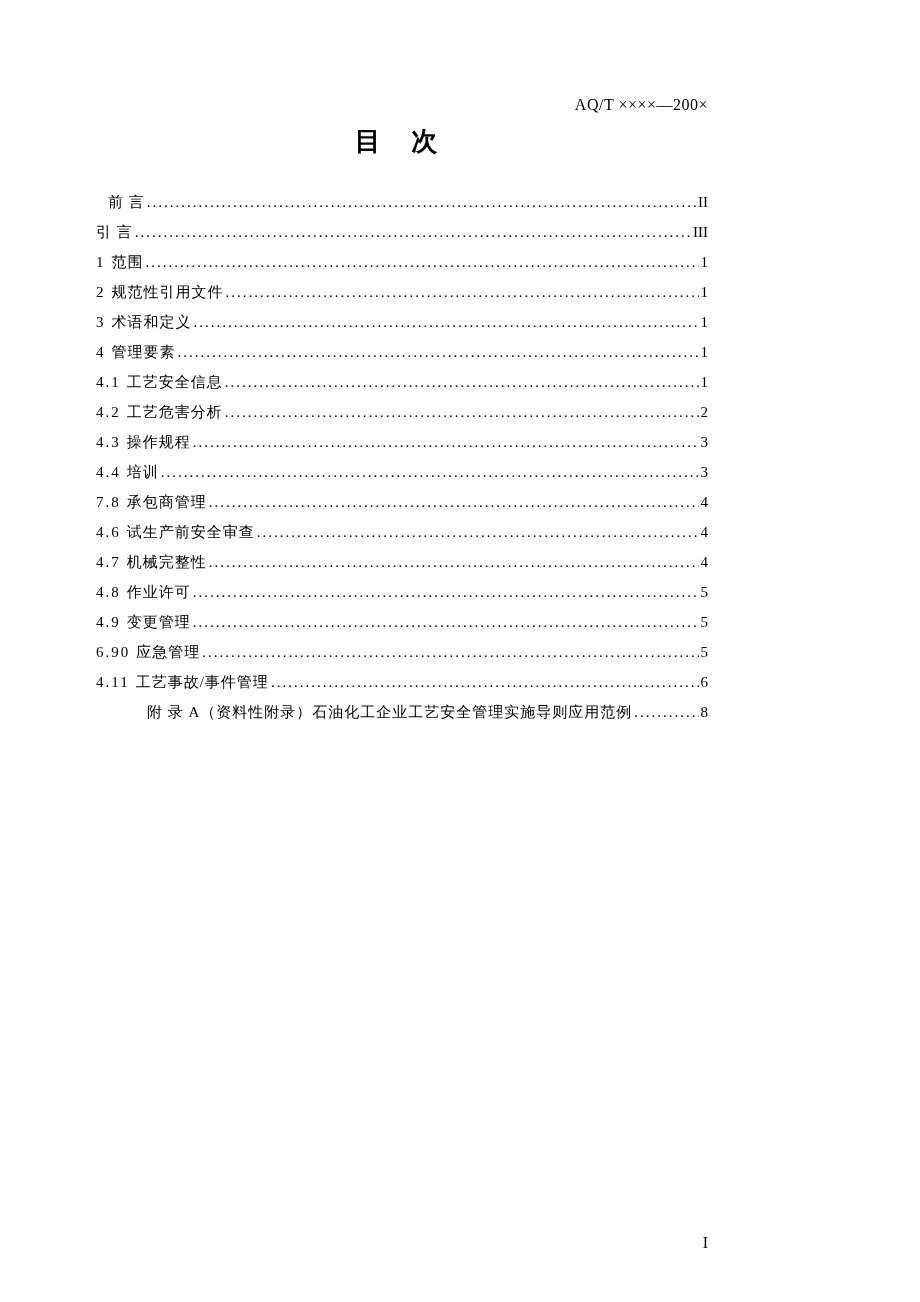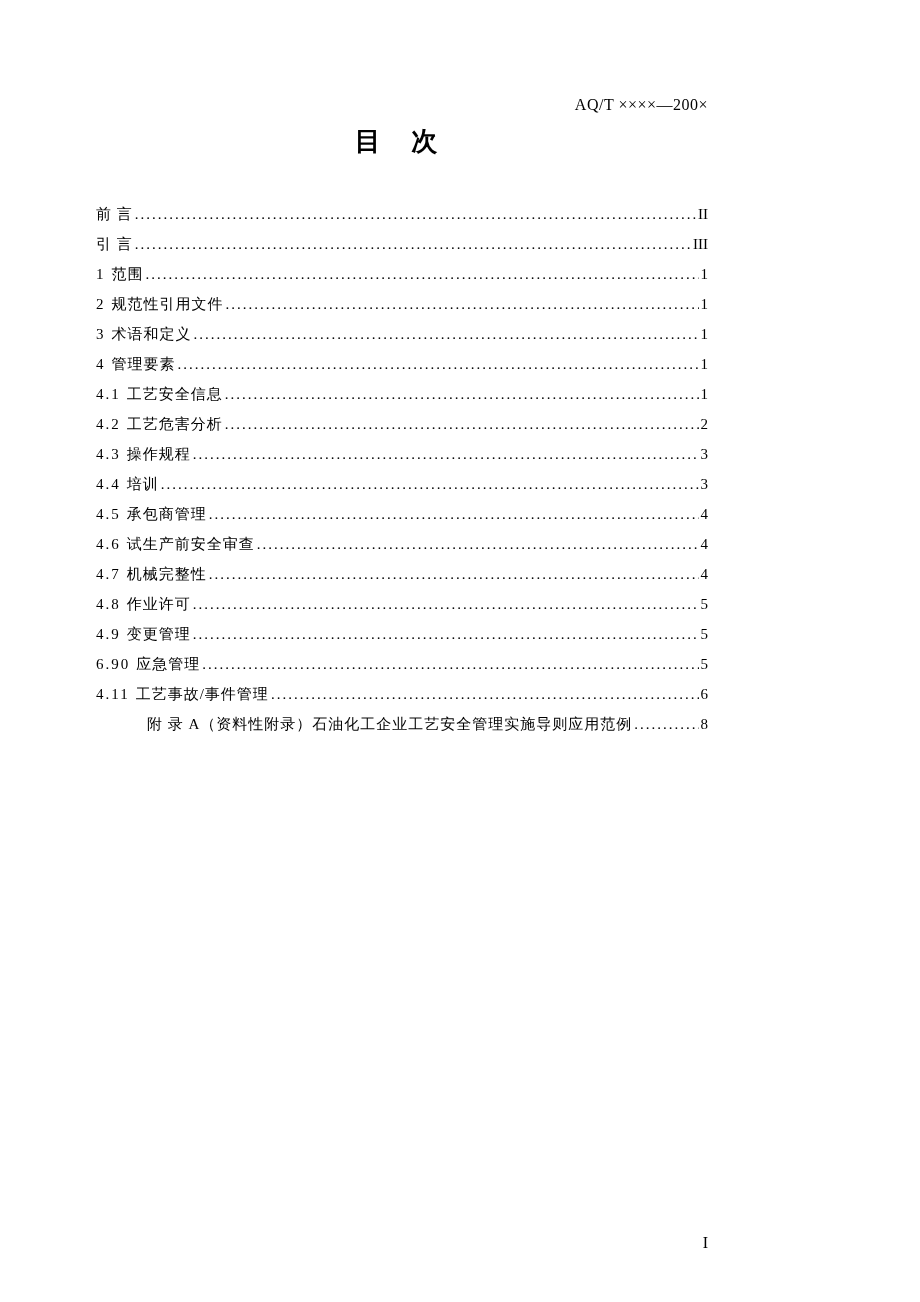--- a/index.html
+++ b/index.html
@@ -23,21 +23,21 @@
       font-family: "SimSun", serif;
       font-size: 16px;
       letter-spacing: 0.5px;
       margin-bottom: 10px;
     }
     .title {
       text-align: center;
       font-size: 26px;
       font-weight: bold;
       letter-spacing: 12px;
-      margin: 10px 0 40px 0;
+      margin: 10px 0 28px 0;
     }
     .toc {
       margin: 0 auto;
     }
     .toc-row {
       display: flex;
       align-items: baseline;
       margin: 0;
       padding: 6px 0;
       line-height: 1.2;
@@ -77,21 +77,21 @@
   </style>
 </head>
 <body>
 
 <div class="page">
   <div class="doc-code">AQ/T ××××—200×</div>
   <div class="title">目 次</div>
 
   <div class="toc" id="toc-container">
       <div class="toc-row">
-        <span class="toc-label" style="margin-left: 0px;">前  言</span>
+        <span class="toc-label" style="margin-left: 12px;">前  言</span>
         <span class="toc-leader"></span>
         <span class="toc-page">II</span>
       </div>
       <div class="toc-row">
         <span class="toc-label" style="margin-left: 0px;">引  言</span>
         <span class="toc-leader"></span>
         <span class="toc-page">III</span>
       </div>
       <div class="toc-row">
         <span class="toc-num">1</span>
@@ -135,21 +135,21 @@
         <span class="toc-leader"></span>
         <span class="toc-page">3</span>
       </div>
       <div class="toc-row">
         <span class="toc-num">4.4</span>
         <span class="toc-label">培训</span>
         <span class="toc-leader"></span>
         <span class="toc-page">3</span>
       </div>
       <div class="toc-row">
-        <span class="toc-num">4.5</span>
+        <span class="toc-num">7.8</span>
         <span class="toc-label">承包商管理</span>
         <span class="toc-leader"></span>
         <span class="toc-page">4</span>
       </div>
       <div class="toc-row">
         <span class="toc-num">4.6</span>
         <span class="toc-label">试生产前安全审查</span>
         <span class="toc-leader"></span>
         <span class="toc-page">4</span>
       </div>

